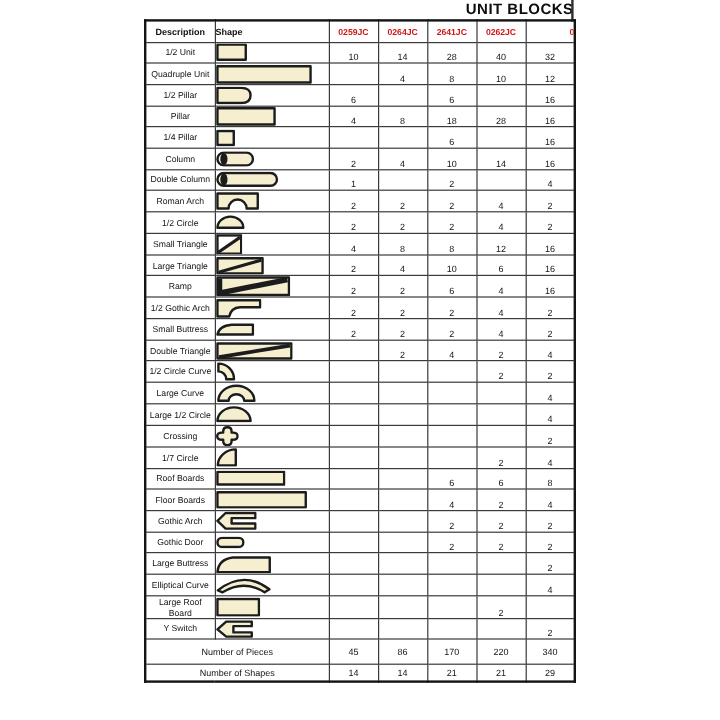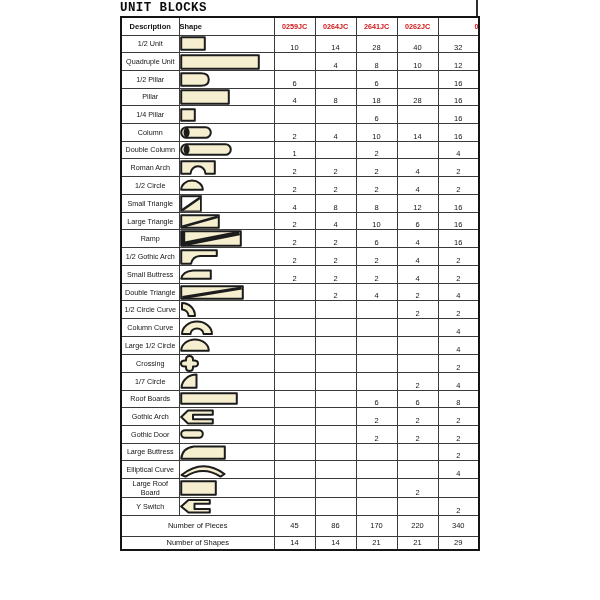--- a/index.html
+++ b/index.html
@@ -1,19 +1,19 @@
 <!DOCTYPE html>
 <html><head>
 <meta charset="utf-8">
 <style>
   html,body{margin:0;padding:0;background:#fff;}
   .page{position:relative;width:600px;height:600px;background:#ffffff;overflow:hidden;
         font-family:"Liberation Sans",sans-serif;color:#111;}
-  .title{position:absolute;left:120px;top:1px;width:358px;text-align:left;
-         font-size:12.5px;font-weight:bold;letter-spacing:.4px;color:#0d0d0d;font-family:Liberation Mono, monospace;}
+  .title{position:absolute;left:120px;top:1px;width:358px;text-align:right;
+         font-size:12.5px;font-weight:bold;letter-spacing:.4px;color:#0d0d0d;}
   .title-edge{position:absolute;left:476px;top:0;width:2px;height:18px;background:#2f2f2f;}
   table.blocks{position:absolute;left:120px;top:16px;width:358px;border-collapse:collapse;
          table-layout:fixed;border:2px solid #141414;}
   table.blocks th, table.blocks td{border:1px solid #3a3a3a;padding:0;overflow:hidden;}
   thead tr{height:18px;}
   tbody tr{height:17.7px;}
   tr.foot-pieces{height:21px;}
   tr.foot-shapes{height:14px;}
   th.desc-h{font-size:7.5px;font-weight:bold;text-align:center;vertical-align:middle;}
   th.shape-h{font-size:7.5px;font-weight:bold;text-align:left;vertical-align:middle;padding-left:4px;margin-top:12px;}
@@ -263,21 +263,21 @@
               <path d="M2 2 A13 13 0 0 1 15 15 L8.5 15 A6.5 6.5 0 0 0 2 8.5 Z" fill="#f5efd0" stroke="#1c1c1c" stroke-width="2" stroke-linejoin="round"></path>
             </svg>
           </td>
           <td class="val"></td>
           <td class="val"></td>
           <td class="val"></td>
           <td class="val">2</td>
           <td class="val">2</td>
         </tr>
         <tr>
-          <td class="desc">Column Curve</td>
+          <td class="desc">Large Curve</td>
           <td class="shape-cell">
             <svg width="34" height="16" viewBox="0 0 34 16">
               <path d="M2 14 A15 12.5 0 0 1 32 14 L23.5 14 A6.5 5.5 0 0 0 10.5 14 Z" fill="#f5efd0" stroke="#1c1c1c" stroke-width="2" stroke-linejoin="round"></path>
             </svg>
           </td>
           <td class="val"></td>
           <td class="val"></td>
           <td class="val"></td>
           <td class="val"></td>
           <td class="val">4</td>
@@ -326,20 +326,33 @@
           <td class="shape-cell">
             <svg width="58" height="13" viewBox="0 0 58 13">
               <rect x="1.2" y="1.2" width="55.6" height="10.6" fill="#f5efd0" stroke="#1c1c1c" stroke-width="2" stroke-linejoin="round"></rect>
             </svg>
           </td>
           <td class="val"></td>
           <td class="val"></td>
           <td class="val">6</td>
           <td class="val">6</td>
           <td class="val">8</td>
+        </tr>
+        <tr>
+          <td class="desc">Floor Boards</td>
+          <td class="shape-cell">
+            <svg width="76" height="15" viewBox="0 0 76 15">
+              <rect x="1.2" y="1.2" width="73.6" height="12.6" fill="#f5efd0" stroke="#1c1c1c" stroke-width="2" stroke-linejoin="round"></rect>
+            </svg>
+          </td>
+          <td class="val"></td>
+          <td class="val"></td>
+          <td class="val">4</td>
+          <td class="val">2</td>
+          <td class="val">4</td>
         </tr>
         <tr>
           <td class="desc">Gothic Arch</td>
           <td class="shape-cell">
             <svg width="34" height="16" viewBox="0 0 34 16">
               <path d="M1.2 8 L8 1.5 H32.8 V5.8 H13 V10.2 H32.8 V14.5 H8 Z" fill="#f5efd0" stroke="#1c1c1c" stroke-width="2" stroke-linejoin="round"></path>
             </svg>
           </td>
           <td class="val"></td>
           <td class="val"></td>

